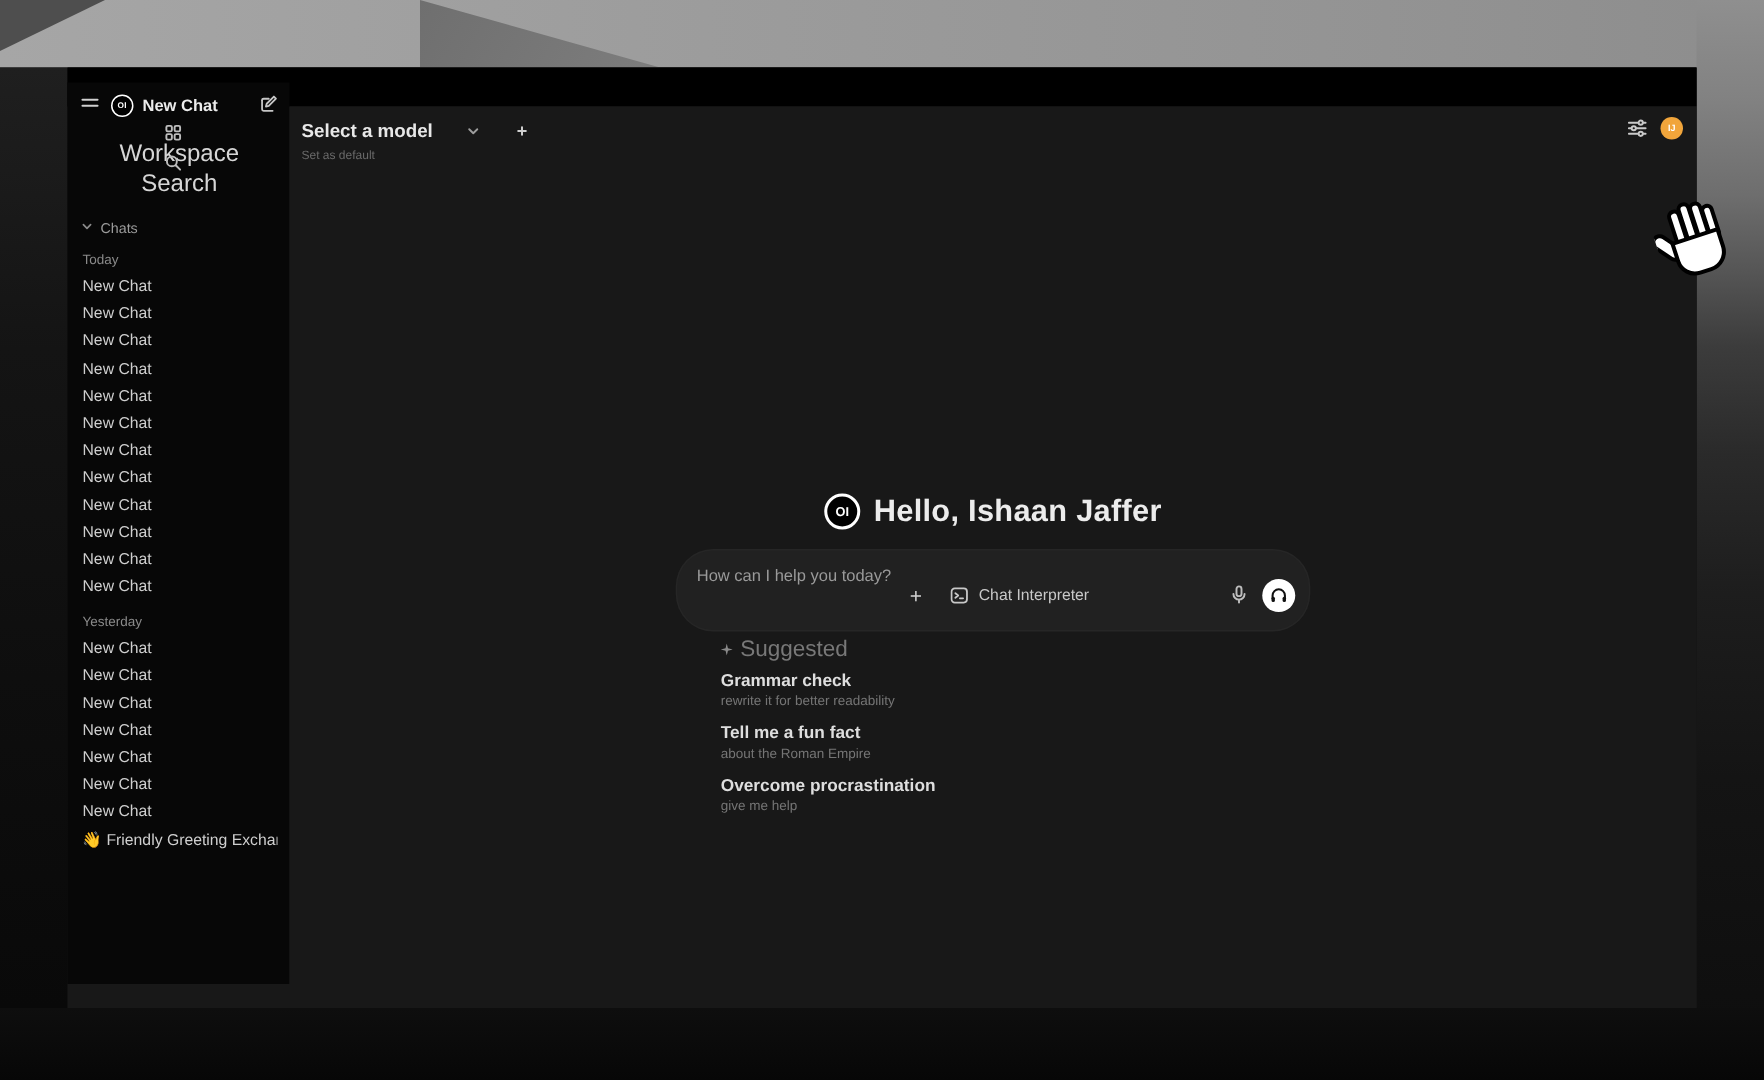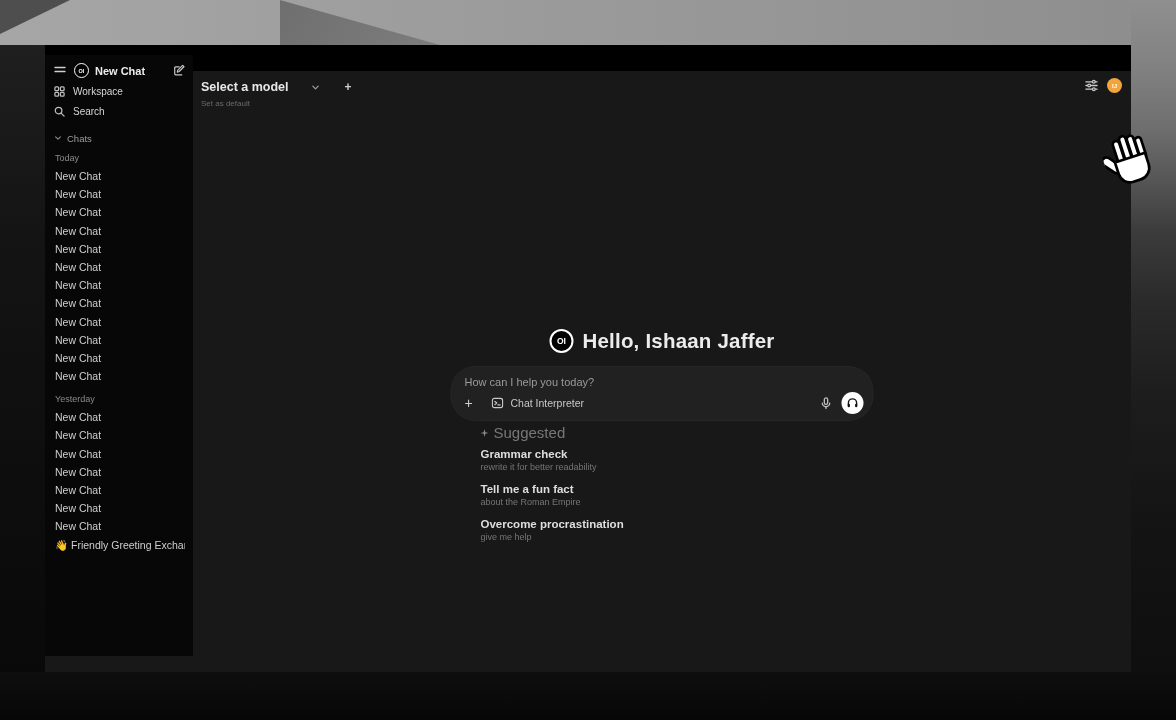--- a/index.html
+++ b/index.html
@@ -27,24 +27,24 @@
   .app-topbar{position:absolute;left:0;top:0;width:100%;height:26px;background:#000;}
 
   
   .sidebar{position:absolute;left:0;top:10px;width:148px;height:601px;background:#070707;
            padding:7px 8px 0 9px;color:#d2d2d2;overflow:hidden;}
   .sb-header{display:flex;align-items:center;height:17px;}
   .sb-title{font-size:11px;font-weight:700;color:#ececec;margin-left:6px;flex:1;}
   .logo-badge{width:15px;height:15px;border:1.5px solid #fff;border-radius:50%;background:#000;
               color:#fff;font-size:5.5px;font-weight:800;display:flex;align-items:center;justify-content:center;
               margin-left:8px;letter-spacing:.2px;}
-  .sb-row{display:flex;align-items:center;height:16px;font-size:10px;color:#d6d6d6;margin-top:4px;}
+  .sb-row{display:flex;align-items:center;height:16px;font-size:16px;color:#d6d6d6;margin-top:4px;flex-direction:column;}
   .sb-row:first-of-type{margin-top:11px;}
   .sb-row .ic{width:11px;margin-right:8px;display:flex;color:#bdbdbd;}
-  .chats-row{display:flex;align-items:center;margin-top:13px;height:12px;font-size:9.5px;color:#9c9c9c;}
+  .chats-row{display:flex;margin-top:28px;height:12px;font-size:9.5px;color:#9c9c9c;}
   .chats-row .ic{width:8px;margin-right:5px;display:flex;color:#8a8a8a;}
   .group-label{font-size:9px;color:#8a8a8a;margin-top:9px;margin-bottom:3px;height:11px;line-height:11px;padding-left:1px;}
   .chat-item{height:18.2px;line-height:18.2px;font-size:10.5px;color:#cfcfcf;padding-left:1px;
              white-space:nowrap;overflow:hidden;cursor:pointer;}
   .icon-line{stroke:currentColor;fill:none;stroke-width:1.4;stroke-linecap:round;stroke-linejoin:round;}
 
   
   .main{position:absolute;left:148px;top:26px;width:938px;height:601px;background:#181818;}
   .main-header{position:absolute;left:8px;top:9px;}
   .model-row{display:flex;align-items:center;gap:22px;color:#e8e8e8;}
@@ -58,21 +58,21 @@
           font-weight:700;display:flex;align-items:center;justify-content:center;cursor:pointer;}
 
   
   .center-wrap{position:absolute;left:50%;top:256px;transform:translateX(-50%);width:421px;}
   .greeting{display:flex;align-items:center;justify-content:center;gap:9px;height:27px;}
   .logo-badge-lg{width:24px;height:24px;border:2px solid #fff;border-radius:50%;background:#000;
               color:#fff;font-size:8.5px;font-weight:800;display:flex;align-items:center;justify-content:center;flex:none;}
   .greeting-text{font-size:20.5px;font-weight:600;color:#ececec;letter-spacing:.2px;}
 
   .composer{margin-top:13px;background:#212121;border-radius:24px;height:53px;padding:9px 9px 7px 13px;
-            display:flex;flex-direction:column;box-shadow:0 0 0 1px #262626;}
+            display:flex;flex-direction:row;box-shadow:0 0 0 1px #262626;}
   .composer-input{background:transparent;border:none;outline:none;color:#e5e5e5;font-size:11px;
             font-family:"Liberation Sans",sans-serif;height:16px;padding:0;}
   .composer-input::placeholder{color:#9a9a9a;}
   .composer-toolbar{display:flex;align-items:center;margin-top:4px;flex:1;}
   .tb-plus{color:#d0d0d0;font-size:14px;font-weight:500;width:14px;cursor:pointer;line-height:14px;}
   .ci-chip{display:flex;align-items:center;gap:7px;margin-left:13px;cursor:pointer;}
   .ci-chip .ic{display:flex;color:#c8c8c8;}
   .ci-label{font-size:10.5px;font-weight:500;color:#c8c8c8;}
   .tb-spacer{flex:1;}
   .mic-btn{display:flex;color:#bdbdbd;cursor:pointer;margin-right:9px;}

